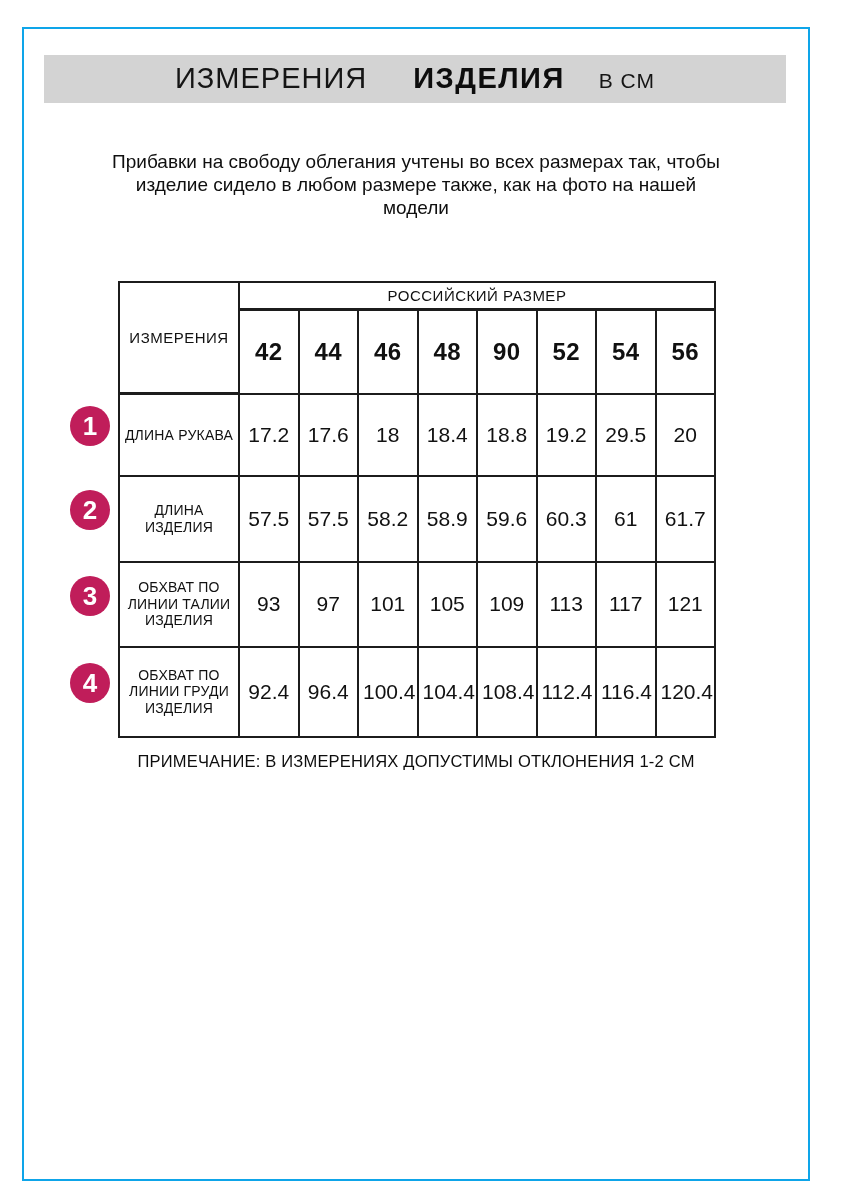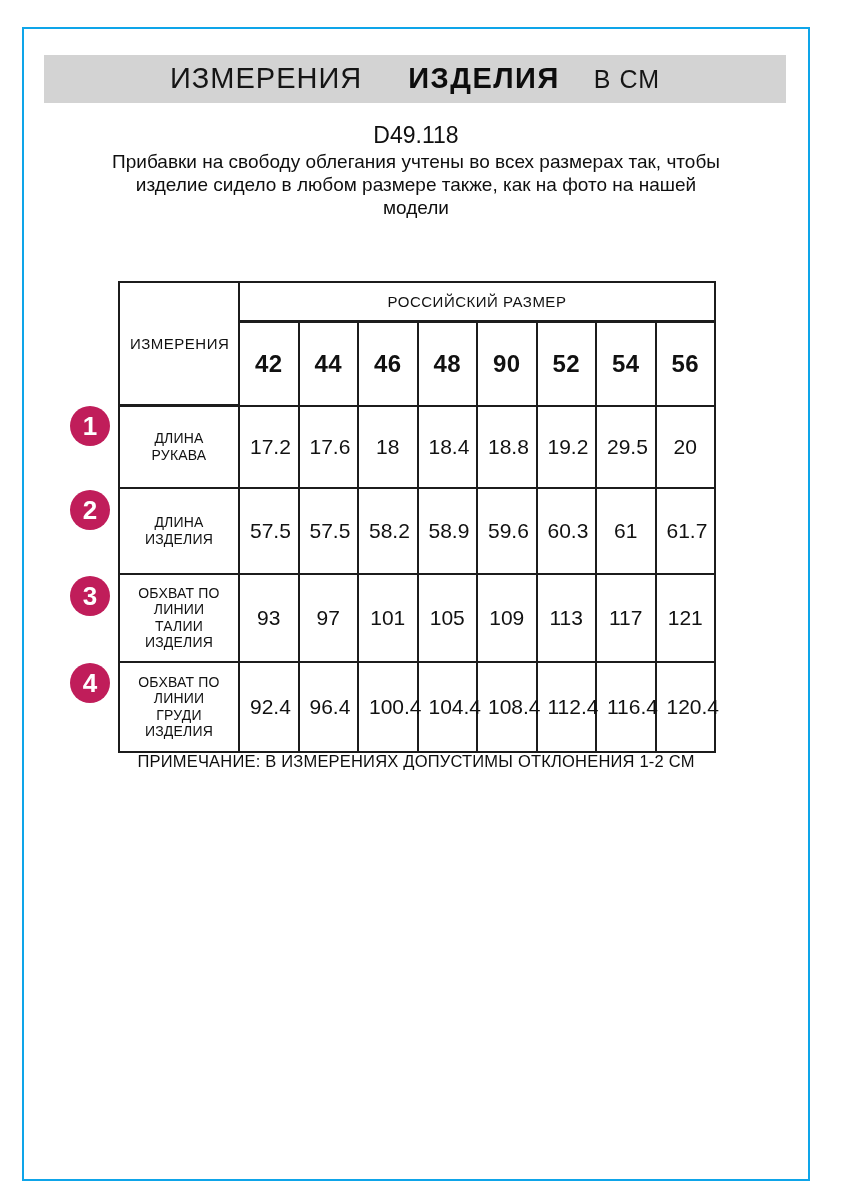--- a/index.html
+++ b/index.html
@@ -52,21 +52,21 @@
     color: #151515;
   }
   .banner .t-accent {
     font-size: 29px;
     font-weight: 700;
     letter-spacing: 1.5px;
     margin-left: 46px;
     color: #0d0d0d;
   }
   .banner .t-unit {
-    font-size: 25px;
+    font-size: 21px;
     font-weight: 400;
     letter-spacing: 1px;
     margin-left: 34px;
     color: #151515;
   }
   .model-code {
     position: absolute;
     left: 0;
     right: 0;
     top: 93px;
@@ -95,21 +95,21 @@
     border-collapse: collapse;
     table-layout: fixed;
     width: 598px;
     background: #ffffff;
   }
   table.size-table col.c-label { width: 120px; }
   table.size-table th, table.size-table td {
     border: 2px solid #1c1c1c;
     text-align: center;
     vertical-align: middle;
-    padding: 10px;
+    padding: 4px;
     font-weight: 400;
   }
   .corner-header {
     font-size: 15px;
     letter-spacing: 0.3px;
   }
   tr.group-row { height: 20px; }
   tr.group-row th {
     font-size: 15px;
     letter-spacing: 0.5px;
@@ -170,21 +170,20 @@
   <div class="page-frame">
 
     <div class="banner">
       <div class="banner-inner">
         <span class="t-main">ИЗМЕРЕНИЯ</span>
         <span class="t-accent">ИЗДЕЛИЯ</span>
         <span class="t-unit">В СМ</span>
       </div>
     </div>
 
-    <div class="model-code">D49.118</div>
 
     <div class="fit-note">Прибавки на свободу облегания учтены во всех размерах так, чтобы
 изделие сидело в любом размере также, как на фото на нашей
 модели</div>
 
     <div class="row-badge badge-1">1</div>
     <div class="row-badge badge-2">2</div>
     <div class="row-badge badge-3">3</div>
     <div class="row-badge badge-4">4</div>
 

